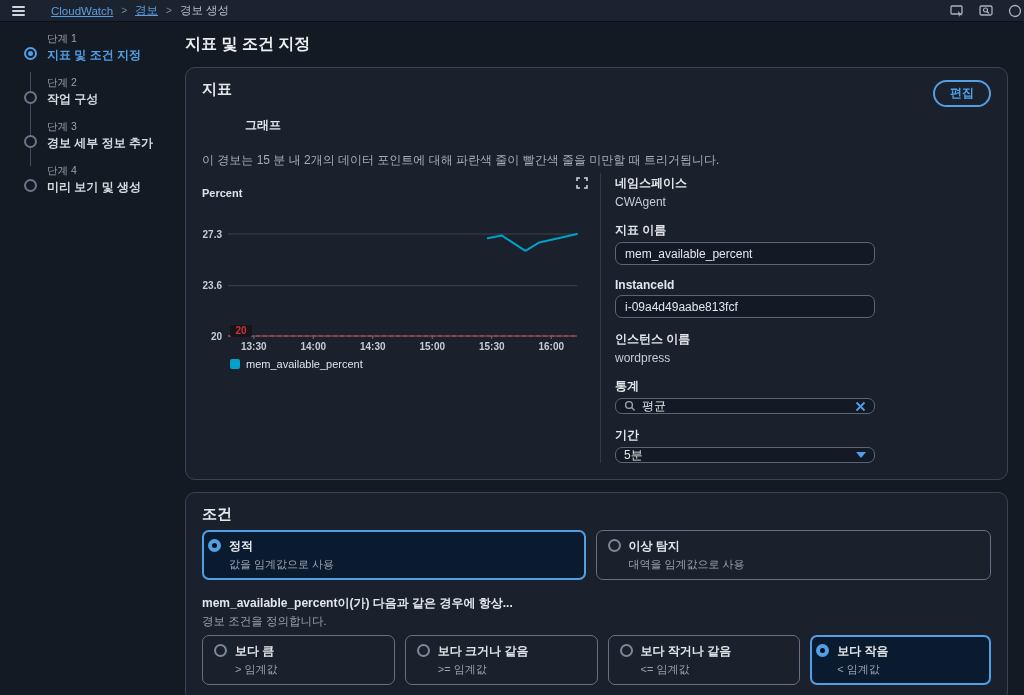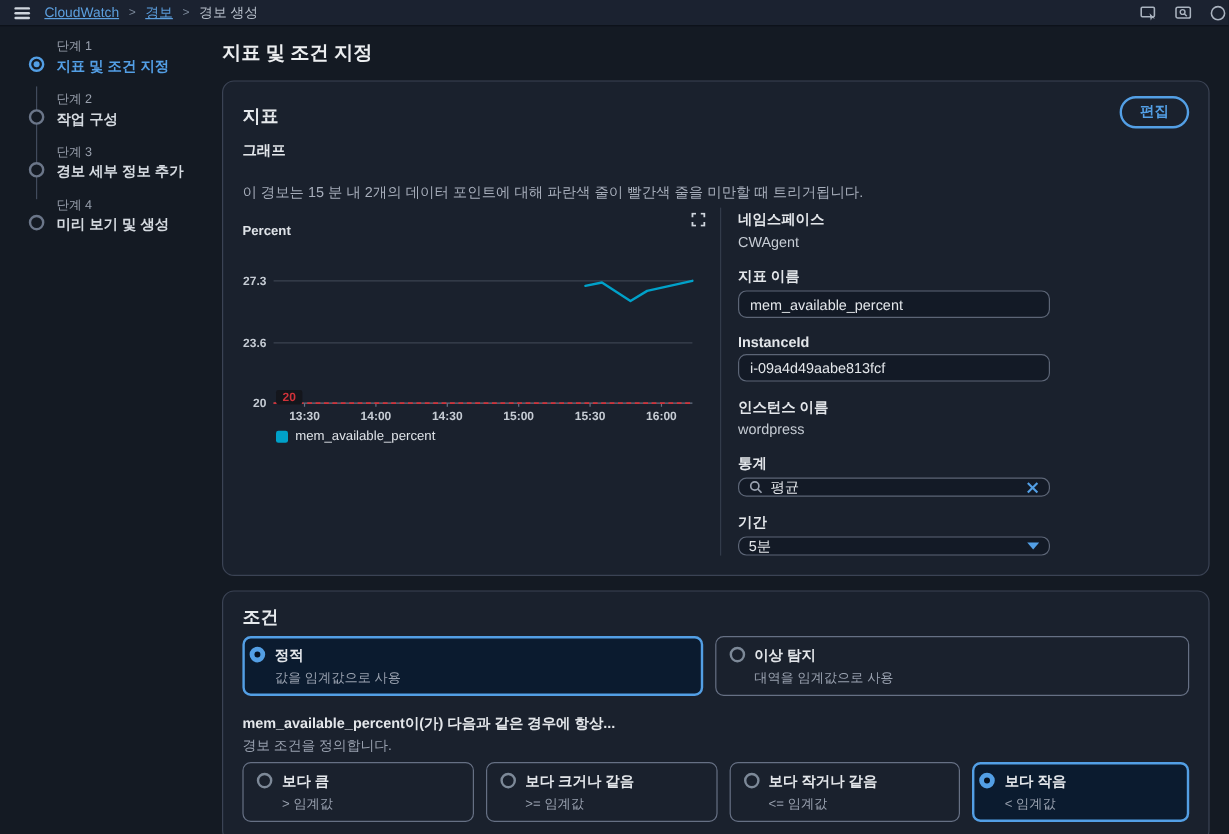--- a/index.html
+++ b/index.html
@@ -6,21 +6,21 @@
   html,body { width:1024px; height:695px; overflow:hidden; }
   body {
     background:#141a23;
     color:#e3e6ea;
     font-family:"Liberation Sans", sans-serif;
     font-size:12px;
   }
   
   .topbar {
     height:22px; background:#1b2230; border-bottom:1px solid #0b0f16;
-    display:flex; align-items:center; padding:0 10px; gap:10px;
+    display:flex; align-items:center; padding:0 10px; gap:24px;
   }
   .hamburger { display:flex; flex-direction:column; gap:2px; cursor:pointer; padding:2px; }
   .hamburger span { display:block; width:13px; height:2px; background:#cfd5dd; border-radius:1px; }
   .breadcrumb { display:flex; align-items:center; gap:8px; font-size:11.5px; }
   .crumb-link { color:#5c9fde; text-decoration:underline; cursor:pointer; }
   .crumb-sep { color:#7d8a9c; font-size:10px; }
   .crumb-current { color:#b6bec9;text-align:center; }
   .tb-icons { margin-left:auto; display:flex; align-items:center; gap:15px; }
   .tb-icon { width:14px; height:14px; cursor:pointer; }
   .tb-partial { width:14px; height:14px; margin-right:-8px; cursor:pointer; }
@@ -37,27 +37,27 @@
             border-radius:50%; background:#539fe5; }
   .step-num { font-size:10.5px; color:#99a0ad; }
   .step-label { font-size:12px; font-weight:bold; color:#d5dae0; margin-top:1px; }
   .step.active .step-label { color:#539fe5; }
 
   main { flex:1; margin-right:16px; padding-top:6px; }
   h1.page-title { font-size:16px; font-weight:bold; color:#eceef0; margin:6px 0 12px; }
 
   .card { background:#1a212d; border:1px solid #3b4354; border-radius:10px;
           padding:12px 16px 16px; margin-bottom:12px; }
-  .card-head { display:flex; align-items:flex-end; justify-content:space-between; }
+  .card-head { display:flex; align-items:flex-start; justify-content:space-between; }
   .card-title { font-size:15px; font-weight:bold; color:#e6e9ec; }
   .edit-btn { background:transparent; border:2px solid #539fe5; color:#539fe5; font-weight:bold;
               font-size:12px; border-radius:15px; padding:3px 15px; cursor:pointer;
               font-family:"Liberation Sans", sans-serif; }
 
-  .graph-label { font-size:12px; font-weight:bold; margin-top:10px; }
+  .graph-label { font-size:12px; font-weight:bold; margin-top:10px;margin-left:43px; }
   .graph-desc { font-size:12px; color:#a6adba; margin-top:18px; }
 
   .metric-cols { display:flex; margin-top:4px; }
   .chart-col { width:398px; position:relative; flex-shrink:0; }
   .expand-btn { position:absolute; top:4px; right:12px; cursor:pointer; }
   .unit-label { font-size:11px; font-weight:bold; margin:14px 0 2px; color:#dfe3e8; }
   .legend { display:flex; align-items:center; gap:6px; margin:2px 0 0 28px; }
   .legend-swatch { width:10px; height:10px; border-radius:2px; background:#00a1c9; }
   .legend-text { font-size:11px; color:#dfe3e8; }
 

